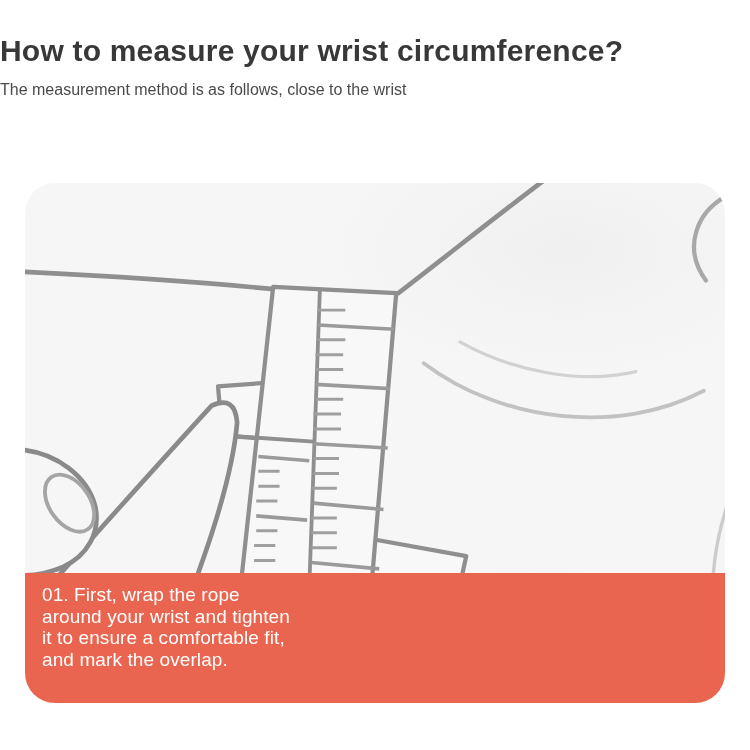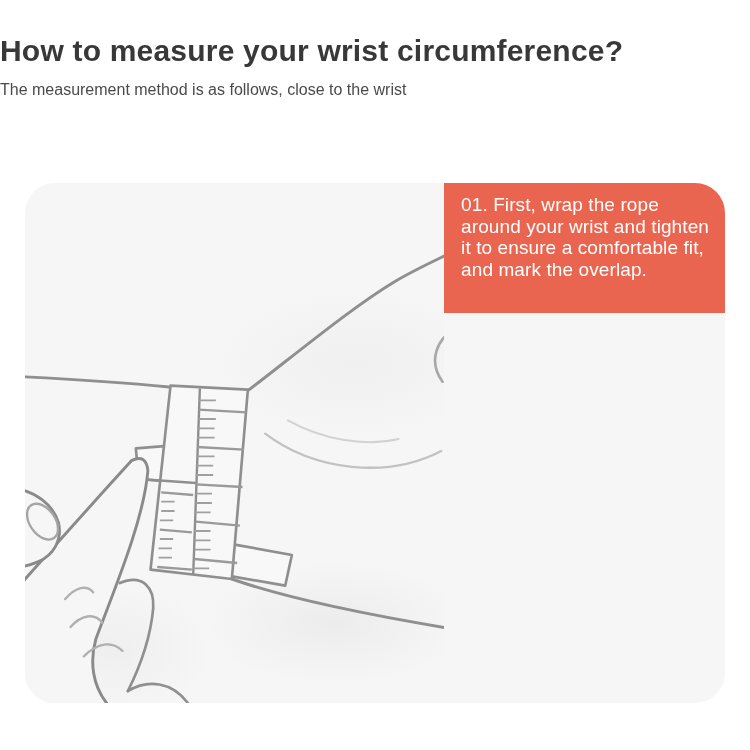--- a/index.html
+++ b/index.html
@@ -42,21 +42,21 @@
     height:520px;
     display:flex;
     gap:40px;
   }
   .card{
     flex:1;
     background:var(--card-background);
     border-radius:30px;
     overflow:hidden;
     display:flex;
-    flex-direction:row;
+    flex-direction:column;
   }
   .illustration{
     flex:1;
     position:relative;
   }
   .illustration svg{
     position:absolute;
     top:0;left:0;width:100%;height:100%;
     display:block;
   }

